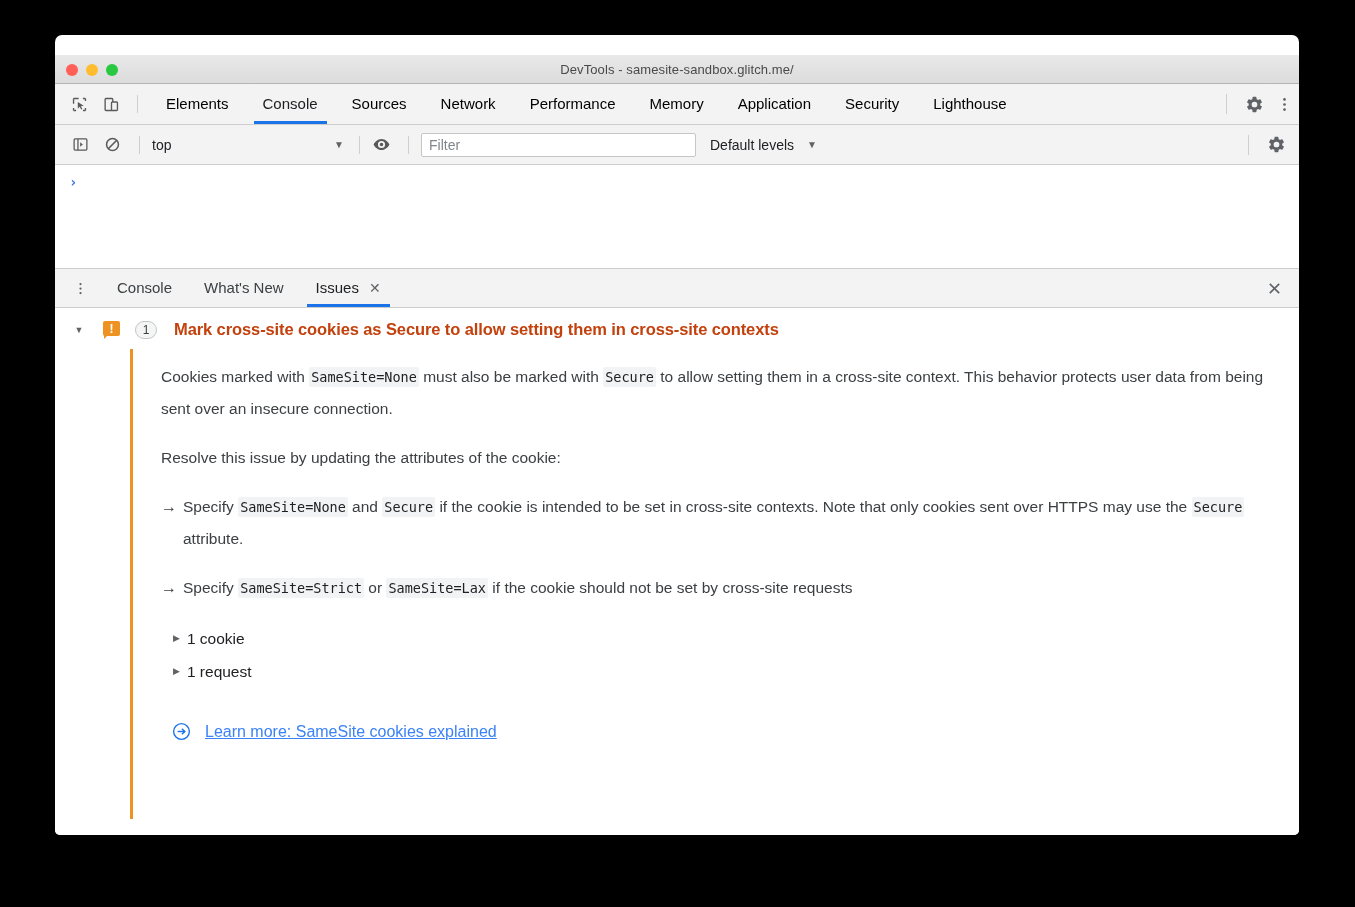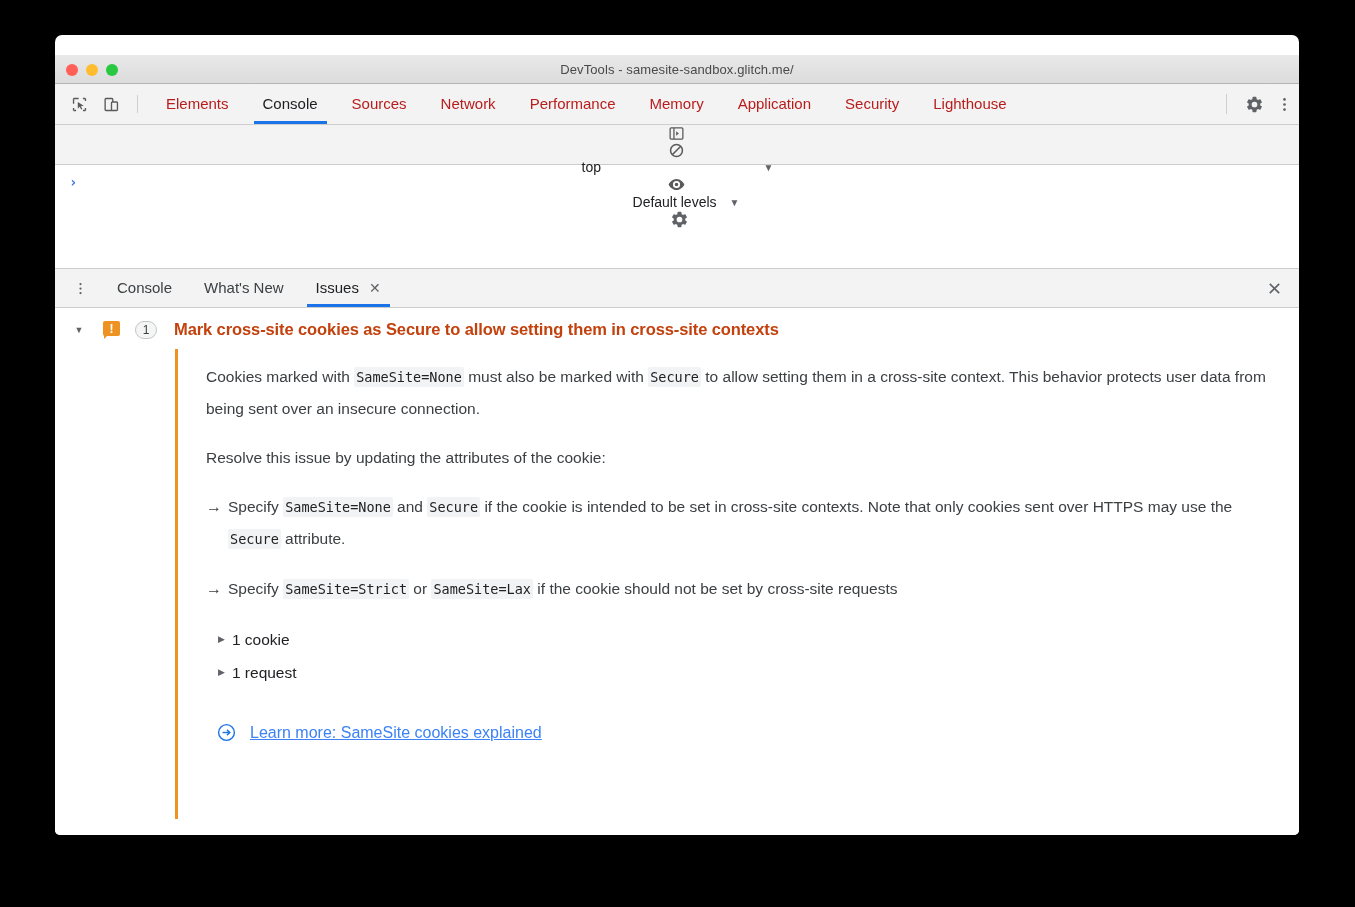--- a/index.html
+++ b/index.html
@@ -72,21 +72,21 @@
     display: flex; align-items: center; justify-content: center;
     color: #5a5a5a;
     margin-right: 4px;
   }
   .tb-sep {
     width: 1px; height: 18px; background: #cfcfcf;
     margin: 0 11px 0 8px;
   }
   .tab {
     font-size: 15px;
-    color: #b91c1c;
+    color: #000000;
     padding: 0 17px;
     height: 40px;
     line-height: 40px;
     position: relative;
     white-space: nowrap;
   }
   .tab.active { color: #202124; }
   .tab.active::after {
     content: "";
     position: absolute;
@@ -106,21 +106,20 @@
 
   
   .filterbar {
     height: 40px;
     background: #f3f3f3;
     border-bottom: 1px solid #cdcdcd;
     display: flex;
     align-items: center;
     padding: 0 8px 0 12px;
     box-sizing: border-box;
-    flex-direction: column;
   }
   .fb-icon {
     width: 26px; height: 26px;
     display: flex; align-items: center; justify-content: center;
     color: #5a5a5a;
     margin-right: 6px;
   }
   .fb-sep { width: 1px; height: 18px; background: #cfcfcf; margin: 0 8px; }
   .context-select {
     display: flex;
@@ -279,21 +278,21 @@
   }
   .issue-title {
     margin-left: 17px;
     font-size: 16.5px;
     font-weight: bold;
     color: #c2410c;
     letter-spacing: -0.1px;
   }
 
   .issue-content {
-    margin-left: 120px;
+    margin-left: 75px;
     border-left: 3px solid #ee9322;
     padding: 0 16px 0 28px;
     min-height: 470px;
     box-sizing: border-box;
   }
   .para {
     font-size: 15.5px;
     color: #3c4043;
     line-height: 31px;
     max-width: 1150px;
@@ -432,20 +431,21 @@
     </div>
 
     <div class="fb-sep"></div>
     <div class="fb-icon">
       <svg width="19" height="19" viewBox="0 0 24 24" fill="currentColor">
         <path d="M12 5c-5 0-9 4.4-10 7 1 2.6 5 7 10 7s9-4.4 10-7c-1-2.6-5-7-10-7zm0 11.5A4.5 4.5 0 1112 7.5a4.5 4.5 0 010 9zm0-2.2a2.3 2.3 0 100-4.6 2.3 2.3 0 000 4.6z"></path>
       </svg>
     </div>
     <div class="fb-sep"></div>
 
+    <input class="filter-input" type="text" placeholder="Filter" style="">
 
     <div class="levels">
       <span>Default levels</span>
       <span class="caret">▼</span>
     </div>
 
     <div class="spacer"></div>
     <div class="tb-right-sep"></div>
     <div class="gear">
       <svg width="19" height="19" viewBox="0 0 24 24" fill="currentColor">

